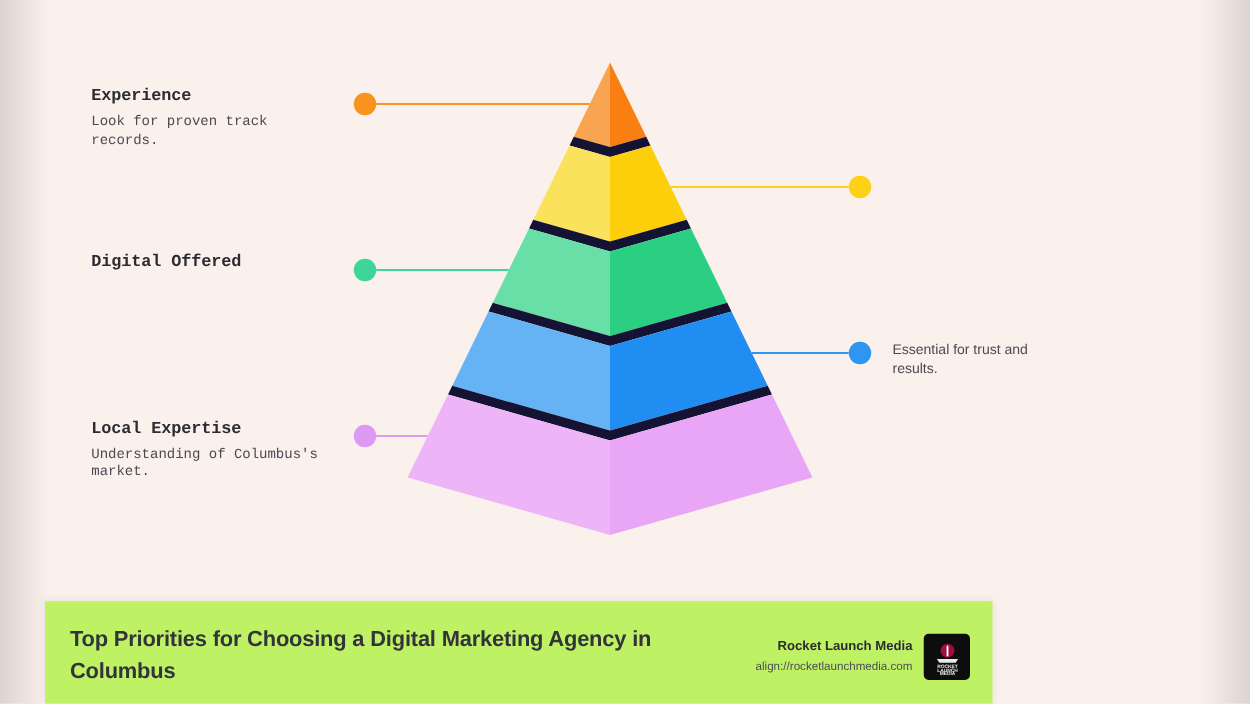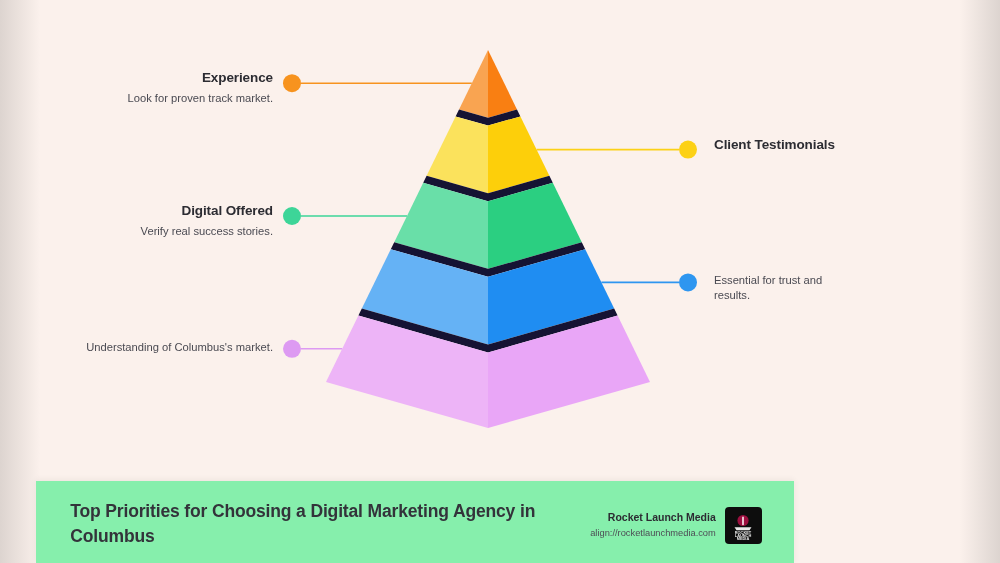--- a/index.html
+++ b/index.html
@@ -50,21 +50,22 @@
     left: 0;
     top: 0;
   }
 
   
   .callout {
     position: absolute;
     width: 200px;
   }
   .callout.left {
-    text-align: right;
+    text-align: left;
+    font-family: Liberation Mono, monospace;
   }
   .callout.right {
     text-align: left;
   }
   .callout-title {
     font-size: 13.5px;
     font-weight: bold;
     color: #2c2c32;
     line-height: 1.25;
     letter-spacing: -0.1px;
@@ -77,25 +78,25 @@
     margin-top: 4px;
   }
 
   
   #footer-card {
     position: absolute;
     left: 36px;
     top: 481px;
     width: 758px;
     height: 82px;
-    background: #86efac;
+    background: #bef264;
     box-shadow: 0 -1px 6px rgba(70,60,55,0.08);
     display: flex;
     align-items: flex-start;
-    justify-content: center;
+    justify-content: space-between;
     box-sizing: border-box;
     padding: 18px 18px 0 20px;
   }
   #footer-title {
     font-size: 17.5px;
     font-weight: bold;
     color: #33333a;
     line-height: 1.45;
     max-width: 500px;
     letter-spacing: -0.15px;
@@ -188,33 +189,32 @@
           <circle cx="292" cy="216" r="9" fill="#3dd598"></circle>
           <circle cx="688" cy="282.4" r="9" fill="#2e96f0"></circle>
           <circle cx="292" cy="348.8" r="9" fill="#dd9af2"></circle>
         </g>
     </svg>
   </div>
 
   <div id="callouts">
       <div class="callout left" style="top: 70.2px; left: 73px;">
         <div class="callout-title">Experience</div>
-        <div class="callout-desc">Look for proven track market.</div>
+        <div class="callout-desc">Look for proven track records.</div>
       </div>
       <div class="callout right" style="top: 136.6px; left: 714px; width: 140px;">
-        <div class="callout-title">Client Testimonials</div>
       </div>
       <div class="callout left" style="top: 203px; left: 73px;">
         <div class="callout-title">Digital Offered</div>
-        <div class="callout-desc">Verify real success stories.</div>
       </div>
       <div class="callout right" style="top: 269.4px; left: 714px; width: 140px;">
         <div class="callout-desc">Essential for trust and results.</div>
       </div>
       <div class="callout left" style="top: 335.8px; left: 73px;">
+        <div class="callout-title">Local Expertise</div>
         <div class="callout-desc">Understanding of Columbus's market.</div>
       </div>
     </div>
 
   <div id="footer-card">
     <div id="footer-title">Top Priorities for Choosing a Digital Marketing Agency in Columbus</div>
     <div id="brand">
       <div id="brand-text">
         <div id="brand-name">Rocket Launch Media</div>
         <div id="brand-url">align://rocketlaunchmedia.com</div>

